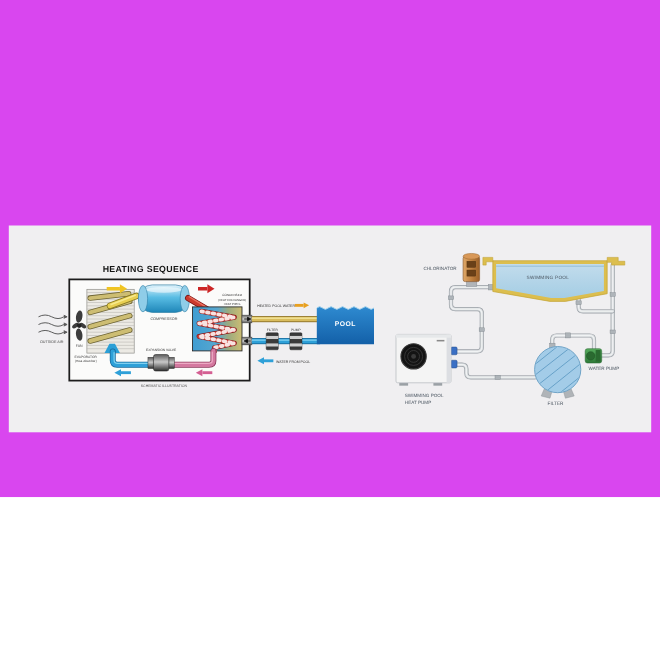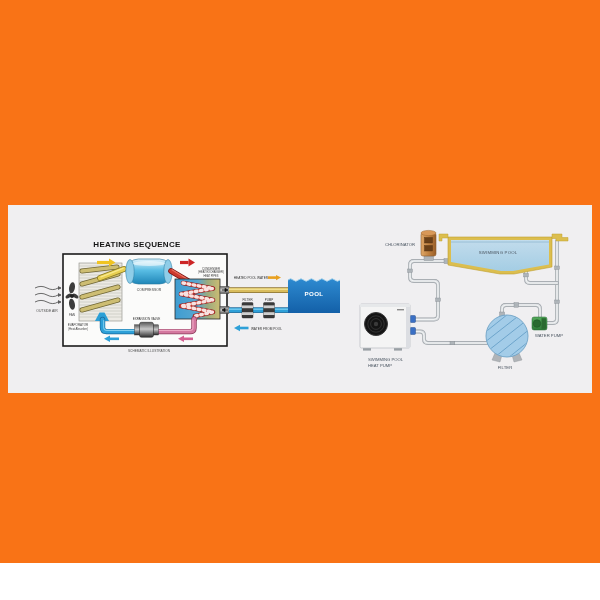--- a/index.html
+++ b/index.html
@@ -1,16 +1,16 @@
 <!DOCTYPE html>
 <html><head>
 <meta charset="utf-8">
 <style>
   html,body{margin:0;padding:0;background:#ffffff;}
-  #canvas{position:relative;width:600px;height:563px;background:#f97316;overflow:hidden;
+  #canvas{position:relative;width:600px;height:452px;background:#d946ef;overflow:hidden;
           font-family:"Liberation Sans",sans-serif;}
   #band{position:absolute;left:8px;top:205px;width:584px;height:188px;background:#f0eff1;}
   .diag{position:absolute;}
   svg text{font-family:"Liberation Sans",sans-serif;}
   .po{fill:none;stroke:#9aa0a6;stroke-width:3.8;stroke-linecap:round;stroke-linejoin:round;}
   .pm{fill:none;stroke:#d9dcdf;stroke-width:2.6;stroke-linecap:round;stroke-linejoin:round;}
   .pi{fill:none;stroke:#f1f3f4;stroke-width:1;stroke-linecap:round;stroke-linejoin:round;}
   .lbl{fill:#4a5560;}
 </style>
 </head>

